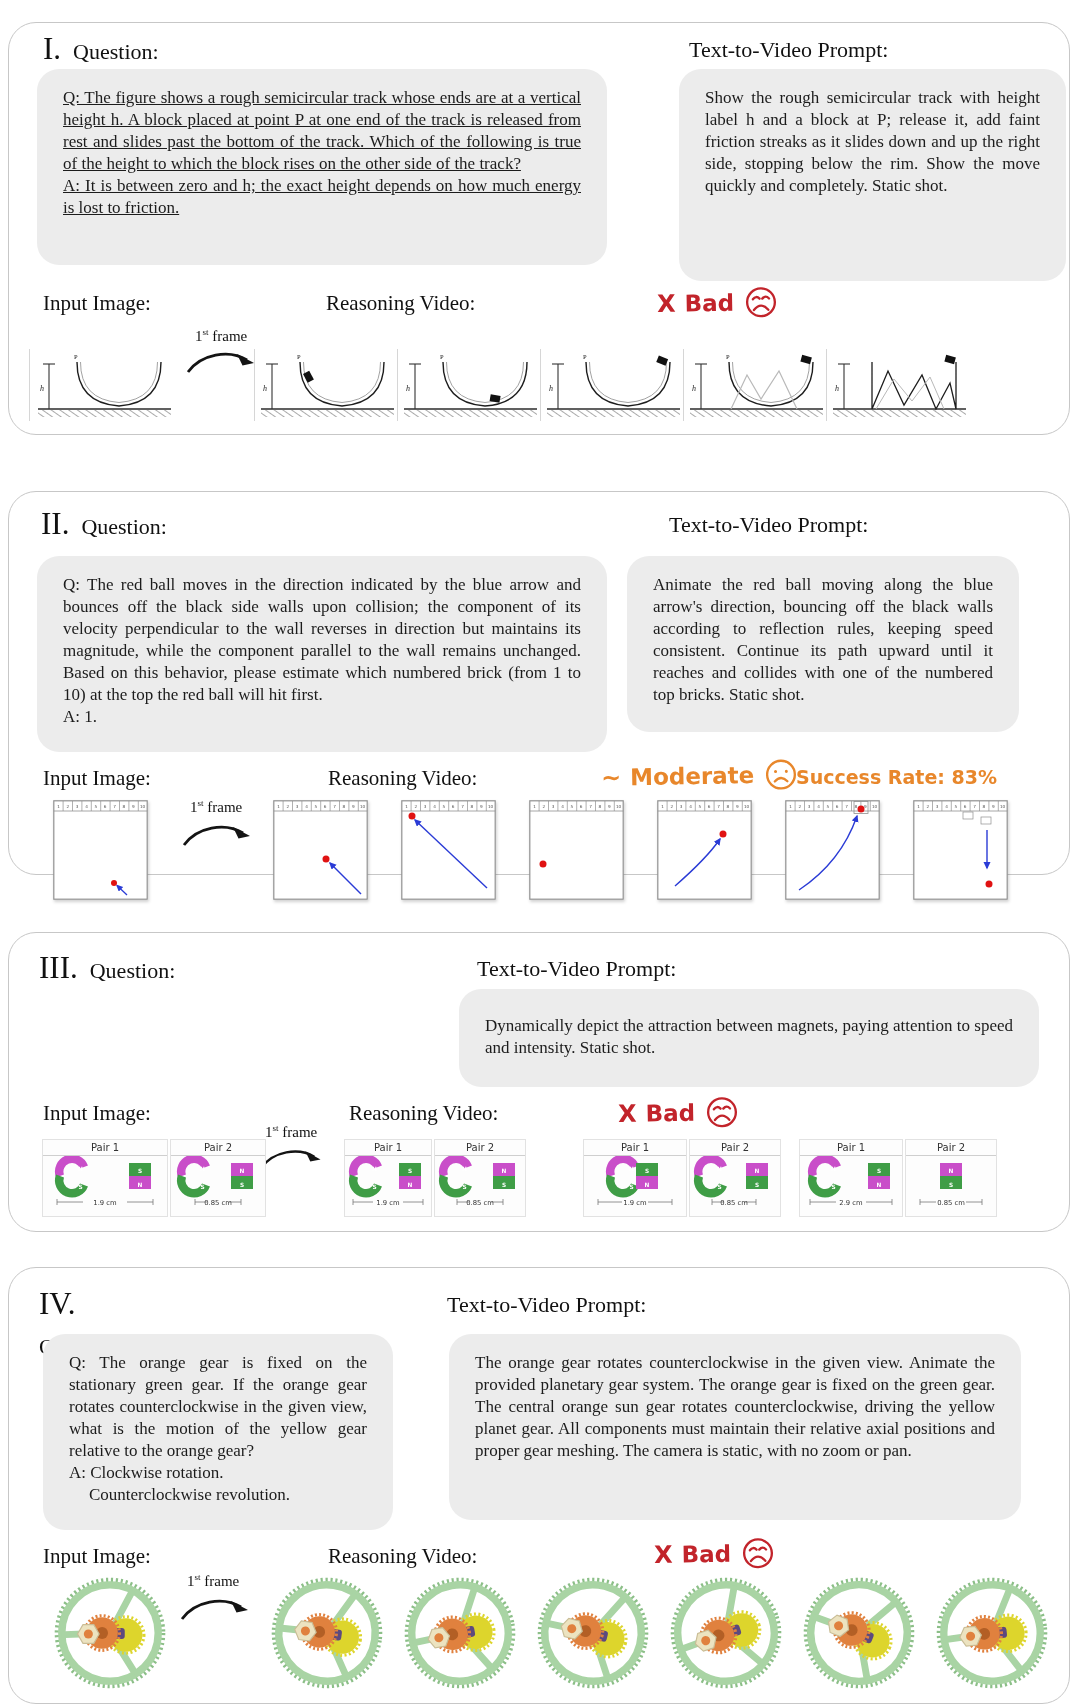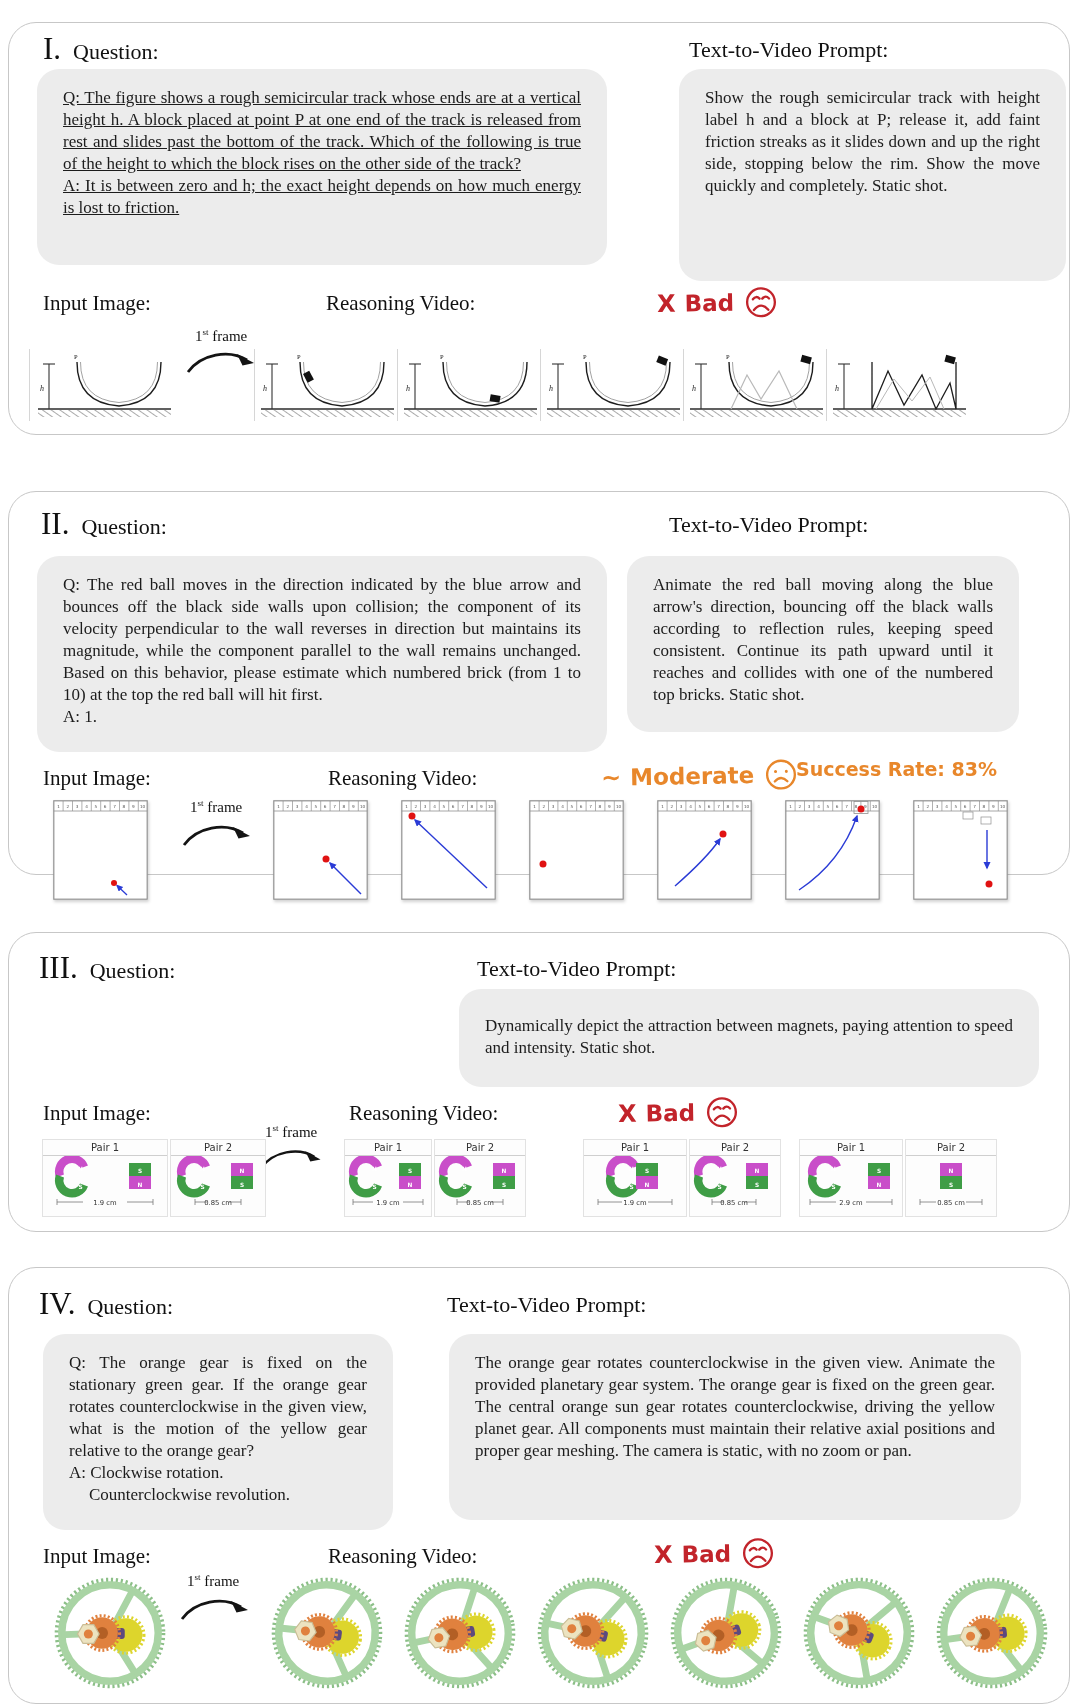--- a/index.html
+++ b/index.html
@@ -212,21 +212,21 @@
 
     <div class="seclabel" style="left:34px;top:274px;">Input Image:</div>
     <div class="seclabel" style="left:319px;top:274px;">Reasoning Video:</div>
     <div class="rating" style="left:592px;top:266px;color:#e8872b;">
       <span class="rmark">~</span>
       <span>Moderate</span>
       <svg class="face" viewBox="0 0 40 40">
           <use href="#g-face-meh"></use>
         </svg>
     </div>
-    <div class="success" style="left:787px;top:266px;">Success Rate: 83%</div>
+    <div class="success" style="left:787px;top:274px;">Success Rate: 83%</div>
 
     <div class="ff" style="left:181px;top:306px;"><span>1</span><sup>st</sup><span> frame</span></div>
     <svg class="arrowbox" style="left:172px;top:328px;" width="74" height="30" viewBox="0 0 74 30">
         <use href="#g-arrow"></use>
       </svg>
 
     <svg class="ballbox" style="left:44px;top:308px;" width="95" height="100" viewBox="0 0 95 100">
       <use href="#g-ballbox"></use>
         <g>
           <text x="5.50" y="8.4" text-anchor="middle" class="bricknum">1</text>
@@ -519,21 +519,21 @@
         <line x1="14" y1="46" x2="30" y2="46" stroke="#777" stroke-width="0.8"></line>
           <line x1="60" y1="46" x2="76" y2="46" stroke="#777" stroke-width="0.8"></line>
         <line x1="14" y1="43" x2="14" y2="49" stroke="#777" stroke-width="0.8"></line>
           <line x1="76" y1="43" x2="76" y2="49" stroke="#777" stroke-width="0.8"></line>
         <text x="45" y="49" class="dist">0.85 cm</text>
       </svg>
     </div>
   </section>
 
   <section class="panel" style="top:1267px;height:437px;">
-    <div class="hdr" style="left:30px;top:18px;">
+    <div class="hdr" style="left:30px;top:18px;flex-direction:column;">
       <span class="num">IV.</span>
       <span class="lbl">Question:</span>
     </div>
     <div class="plabel" style="left:438px;top:24px;">Text-to-Video Prompt:</div>
 
     <div class="bubble" style="left:440px;top:66px;width:572px;height:186px;">
       <p>The orange gear rotates counterclockwise in the given view. Animate the provided planetary gear system. The orange gear is fixed on the green gear. The central orange sun gear rotates counterclockwise, driving the yellow planet gear. All components must maintain their relative axial positions and proper gear meshing. The camera is static, with no zoom or pan.</p>
     </div>
     <div class="bubble" style="left:34px;top:66px;width:350px;height:196px;">
       <p>Q: The orange gear is fixed on the stationary green gear. If the orange gear rotates counterclockwise in the given view, what is the motion of the yellow gear relative to the orange gear?</p>

